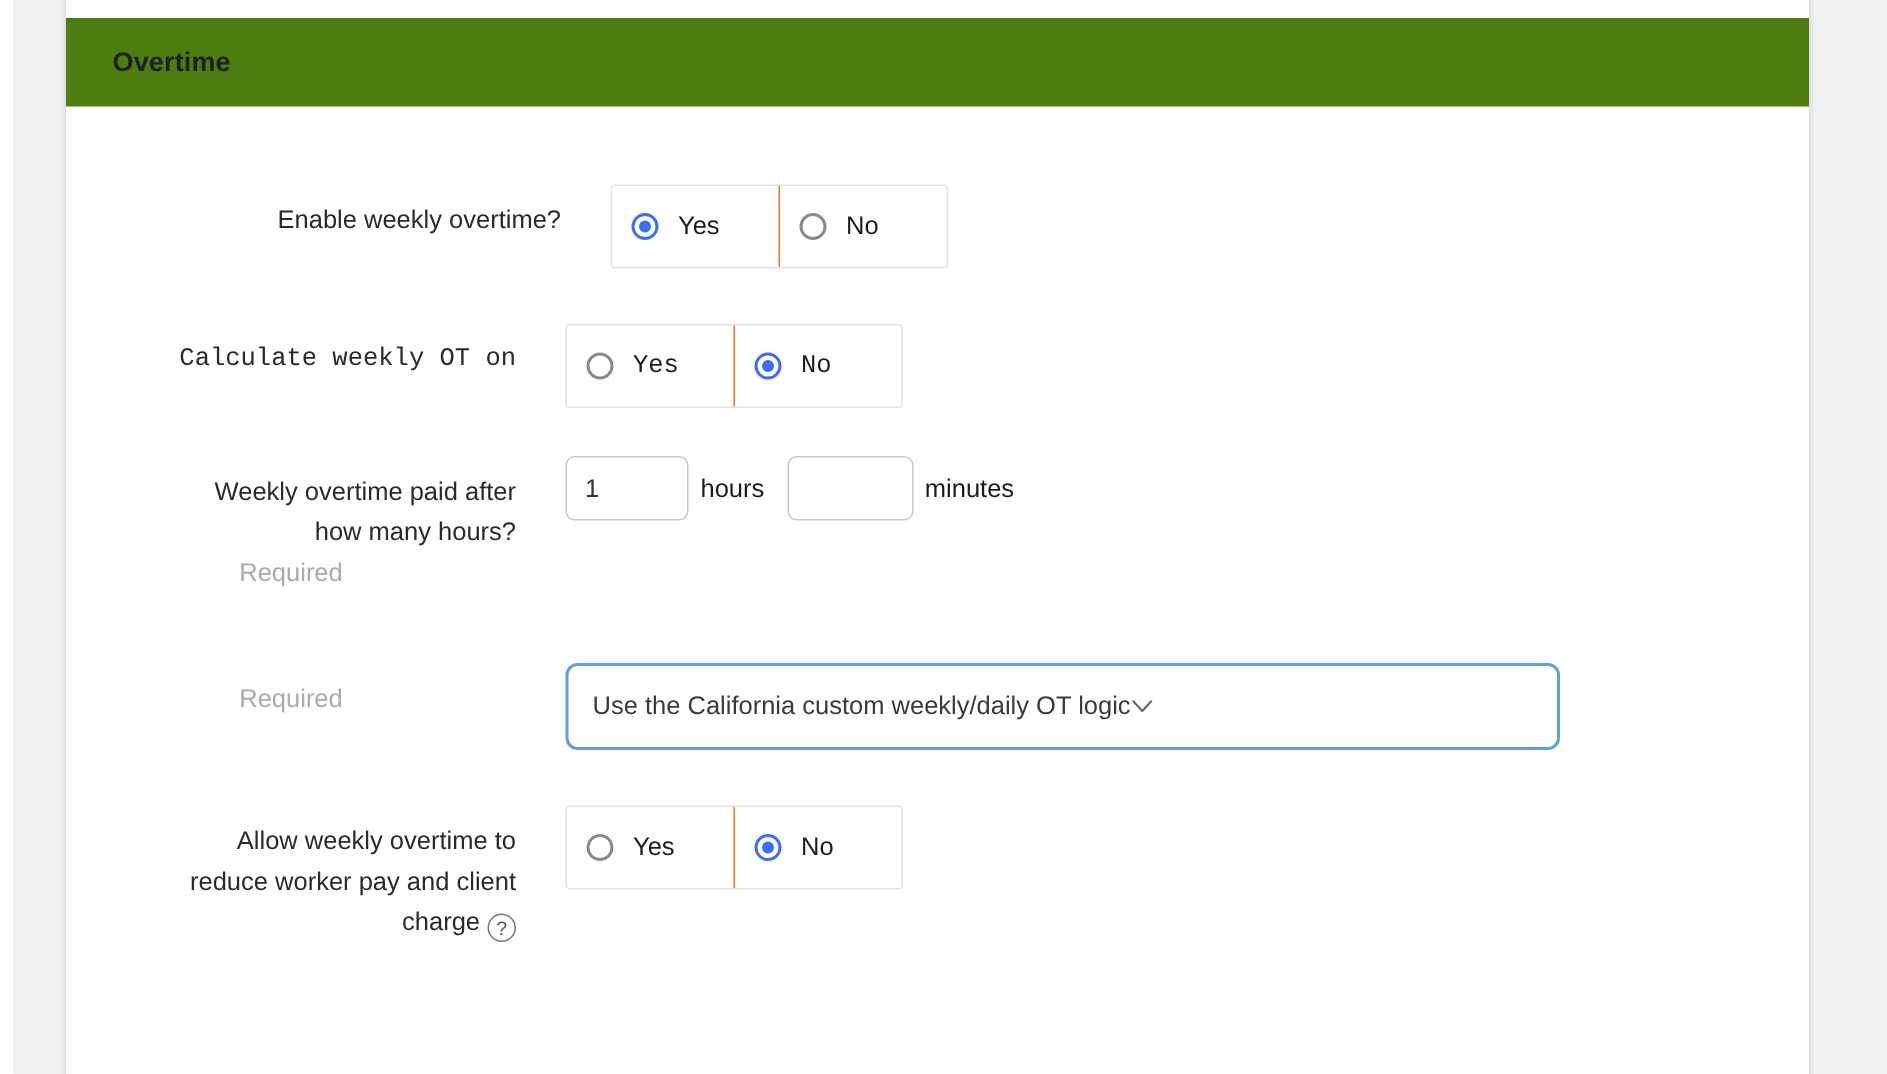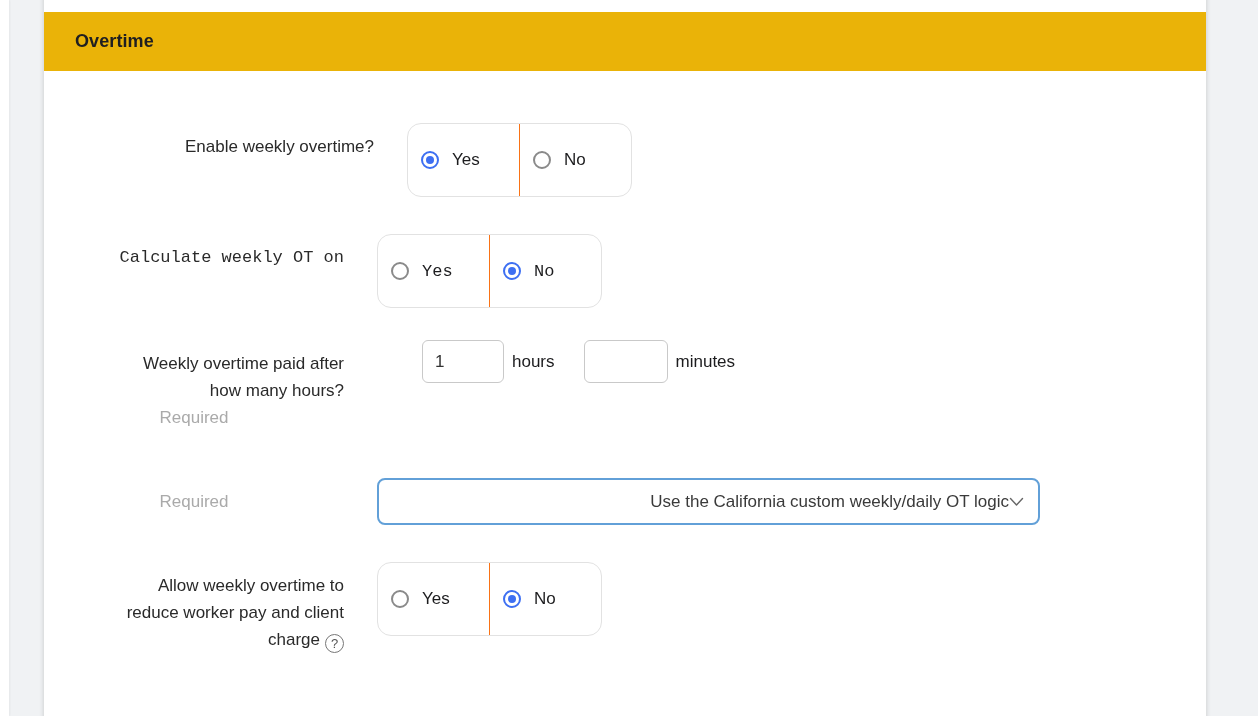--- a/index.html
+++ b/index.html
@@ -16,45 +16,45 @@
     background: #ffffff; box-shadow: 1px 0 2px rgba(0,0,0,0.05);
   }
   .card {
     position: absolute; left: 44px; top: -20px;
     width: 1162px; height: 790px;
     background: #ffffff;
     box-shadow: 0 0 5px rgba(0,0,0,0.18);
     padding-top: 32px;
   }
   .section-header {
-    height: 59px; background: #eab308;
+    height: 59px; background: #4d7c0f;
     display: flex; align-items: center; padding-left: 31px;
   }
   .section-title {
     font-size: 18px; font-weight: bold; color: #1f1f21; letter-spacing: 0.1px;
   }
   .form-row { display: flex; align-items: flex-start; }
   .label-col {
     width: 300px; text-align: right;
     padding-top: 10px;
     font-size: 17px; line-height: 27px; color: #2a2a2a;
   }
   .label-line { display: block; }
   .required-note { color: #aaaaaa; text-align: center; }
   .control-col { margin-left: 33px; display: flex; align-items: flex-start; }
 
   .mt-r1 { margin-top: 52px; padding-left: 30px; }
   .mt-r2 { margin-top: 37px; font-family: Liberation Mono, monospace; }
-  .mt-r3 { margin-top: 32px; gap: 45px; }
+  .mt-r3 { margin-top: 32px; }
   .mt-r4 { margin-top: 47px; }
   .mt-r5 { margin-top: 37px; }
 
   .radio-group {
-    width: 225px; height: 74px;
-    border: 1px solid #e2e2e2; border-radius: 14px;
+    width: 225px; height: 56px;
+    border: 1px solid #e2e2e2; border-radius: 3px;
     display: flex; background: #fff;
   }
   .radio-cell {
     flex: 1 1 0; display: flex; align-items: center;
     padding-left: 13px; cursor: pointer;
   }
   .radio-cell + .radio-cell { border-left: 1px solid #f97316; }
   .radio {
     width: 18px; height: 18px; border-radius: 50%; flex: 0 0 auto;
   }
@@ -71,29 +71,29 @@
 
   .text-input {
     width: 82px; height: 43px;
     border: 1px solid #c9c9c9; border-radius: 6px;
     font-family: "Liberation Sans", sans-serif;
     font-size: 17px; color: #333; padding: 0 12px;
     outline: none; background: #fff;
   }
   .unit-label {
     font-size: 17px; color: #1c1c1e;
-    line-height: 43px; margin-left: 8px; margin-right: 29px;
+    line-height: 43px; margin-left: 8px; margin-right: 15px;
   }
   .unit-label:last-child { margin-right: 0; }
 
   .select-box {
-    width: 663px; height: 47px;
+    width: 663px; height: 58px;
     border: 2px solid #62a0d8; border-radius: 8px;
     background: #fff;
-    display: flex; align-items: center; justify-content: flex-end;
+    display: flex; align-items: center; justify-content: flex-start;
     padding: 0 14px 0 16px;
     font-size: 17px; color: #3a3a3a;
     cursor: pointer;
   }
   .chevron { display: block; }
 
   .help-circle {
     display: inline-flex; align-items: center; justify-content: center;
     width: 19px; height: 19px; border-radius: 50%;
     border: 1.5px solid #777; color: #555;

